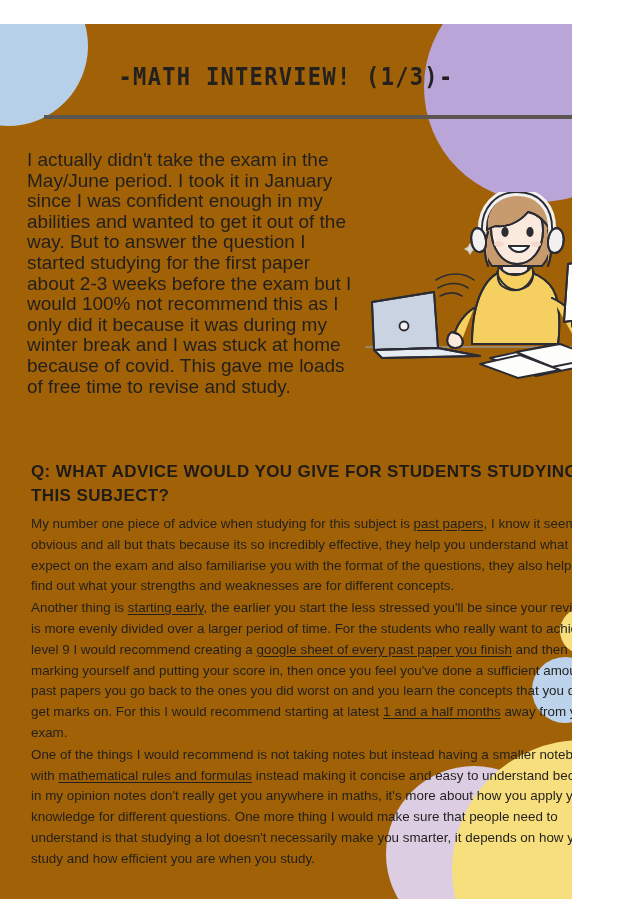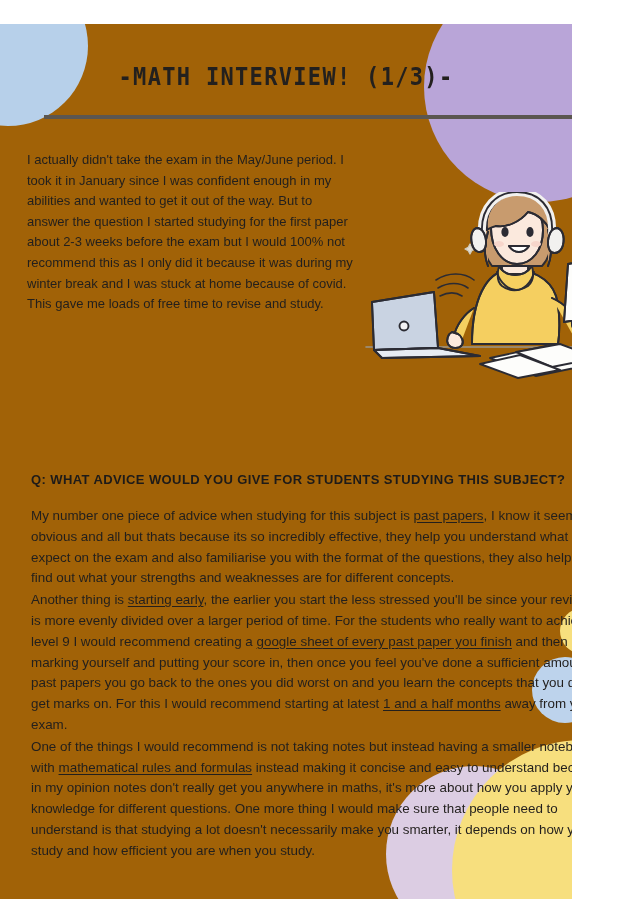--- a/index.html
+++ b/index.html
@@ -112,33 +112,33 @@
     left: 27px;
     top: 126px;
     width: 328px;
   }
   .block-1 .q-heading {
     font-size: 17.5px;
     line-height: 28px;
     margin-bottom: 6px;
   }
   .block-1 .answer {
-    font-size: 13px;
+    font-size: 19px;
     line-height: 20.6px;
   }
 
   .block-2 {
     position: absolute;
     left: 31px;
     top: 436px;
     width: 578px;
   }
   .block-2 .q-heading {
-    font-size: 13px;
-    line-height: 40px;
+    font-size: 17px;
+    line-height: 24px;
     margin-bottom: 6px;
   }
   .block-2 .answer {
     font-size: 13.4px;
     line-height: 20.8px;
   }
   .block-2 .answer p { margin: 0 0 1px 0; }
 </style>
 </head>
 <body>

